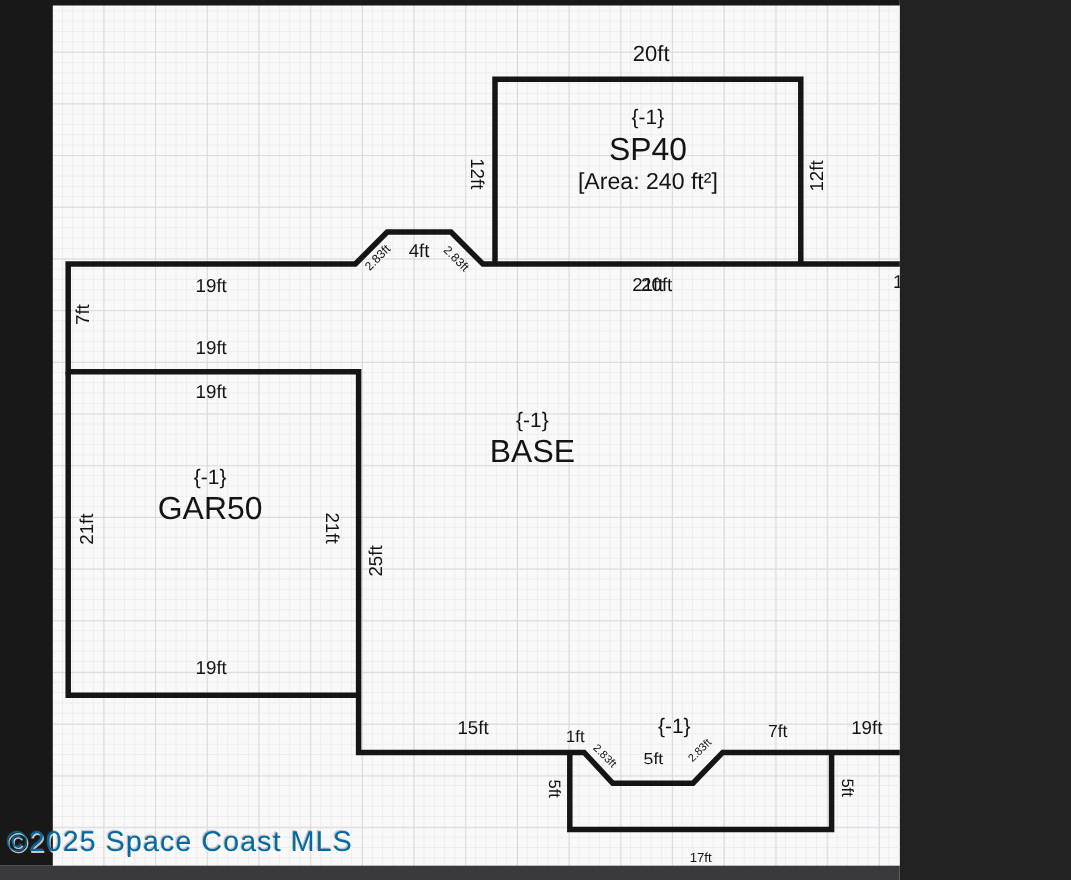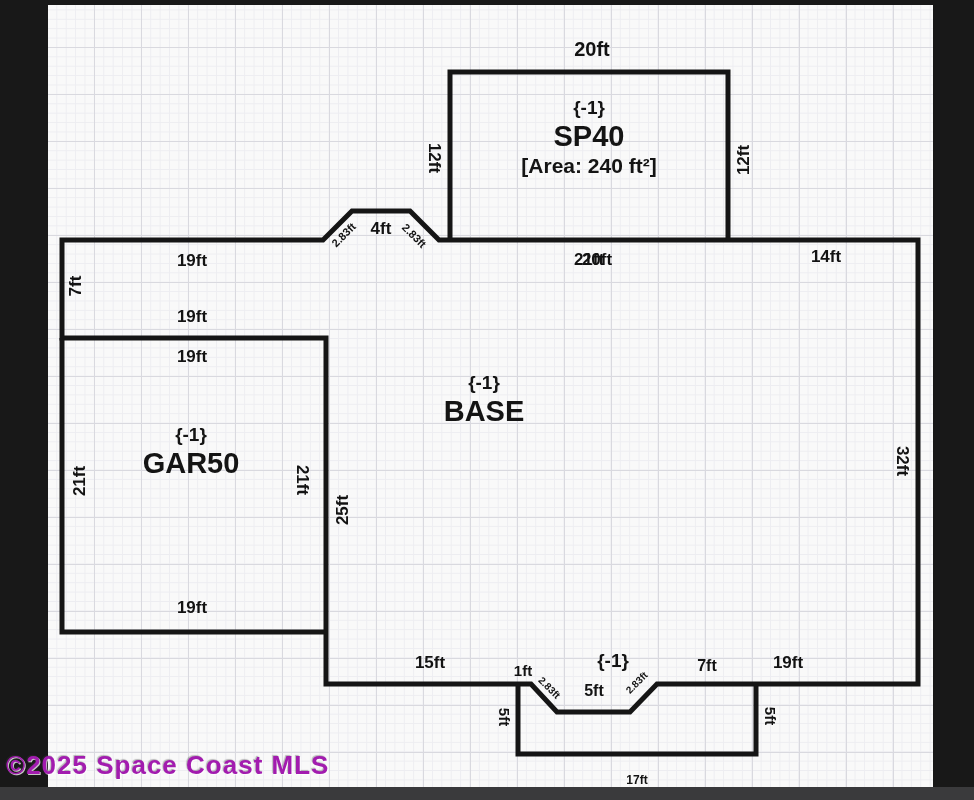--- a/index.html
+++ b/index.html
@@ -1,21 +1,20 @@
 <!DOCTYPE html>
 <html><head>
 <meta charset="utf-8">
 <style>
   html,body{margin:0;padding:0;background:#222;}
   #canvas{
-    position:relative;width:974px;height:800px;overflow:hidden;
+    position:relative;width:818px;height:800px;overflow:hidden;
     background-color:#f9f9f9;
     font-family:"Liberation Sans", sans-serif;
     color:#141414;
-    font-weight:bold;
   }
   
   #grid{
     position:absolute;left:0;top:0;width:100%;height:100%;
     background-image:
       linear-gradient(#d9d9df 1px, transparent 1px),
       linear-gradient(90deg, #d9d9df 1px, transparent 1px),
       linear-gradient(#ededf1 1px, transparent 1px),
       linear-gradient(90deg, #ededf1 1px, transparent 1px);
     background-size:47px 47px,47px 47px,9.4px 9.4px,9.4px 9.4px;
@@ -38,21 +37,21 @@
   .room-code{font-size:19px;line-height:24px;}
   .room-name{font-size:29px;line-height:32px;}
   .room-area{font-size:21px;line-height:27px;}
   #sp40-label{left:589px;top:96px;}
   #base-label{left:484px;top:371px;}
   #gar50-label{left:191px;top:423px;}
   #op30-label{left:613px;top:649px;}
   
   #watermark{
     position:absolute;left:6px;top:750px;z-index:5;
-    font-size:26px;letter-spacing:1px;color:#a21caf;
+    font-size:26px;letter-spacing:1px;color:#0369a1;
     text-shadow:1px 1px 0 rgba(255,255,255,0.75), -1px -1px 1px rgba(60,60,60,0.35);
   }
 </style>
 </head>
 <body>
 
 <div id="canvas">
   <div id="grid"></div>
 
   <svg id="walls" width="974" height="800">

